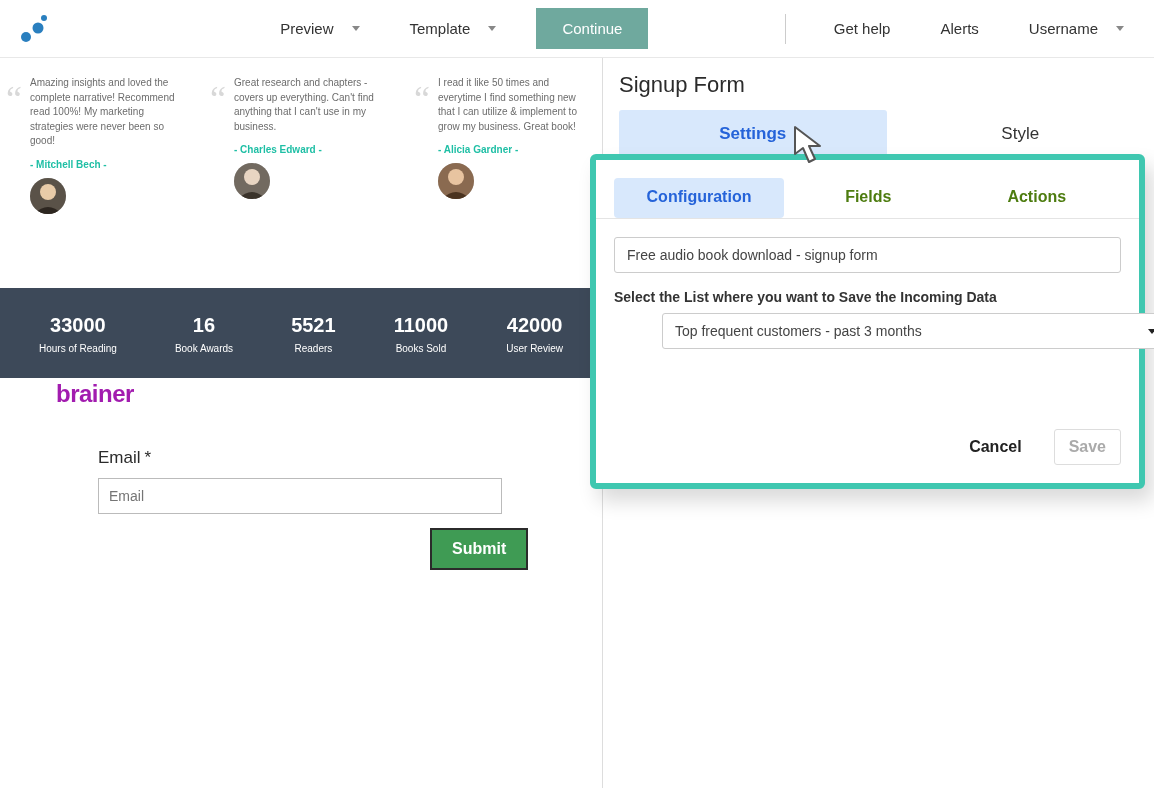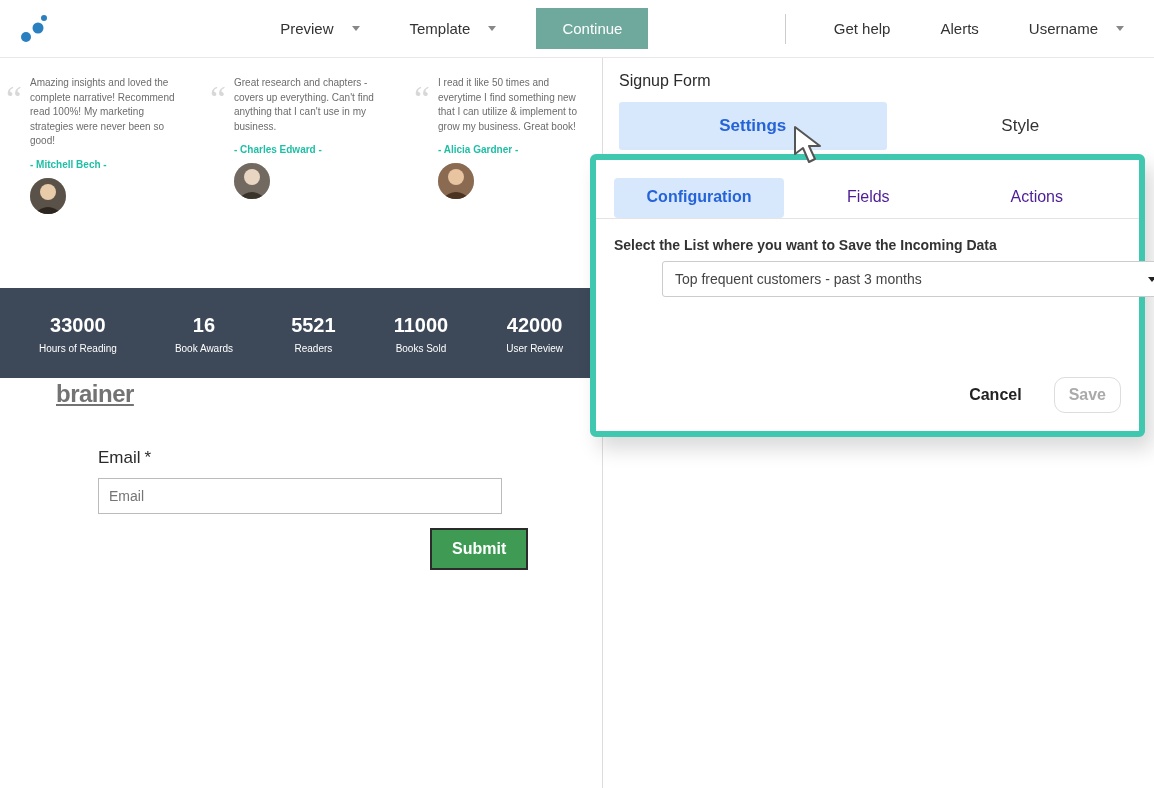--- a/index.html
+++ b/index.html
@@ -4,21 +4,21 @@
 <style>
   * { box-sizing: border-box; margin: 0; padding: 0; }
   body { font-family: -apple-system, BlinkMacSystemFont, "Segoe UI", Arial, sans-serif; font-size: 14px; color: #333; background: #fff; width: 1154px; height: 788px; overflow: hidden; position: relative; }
 
   
   .header { display: flex; align-items: center; height: 58px; border-bottom: 1px solid #e8e8e8; padding: 0 20px; }
   .logo { display: flex; align-items: center; gap: 6px; }
   .logo-dots { position: relative; width: 30px; height: 28px; }
   .logo-text { font-size: 24px; font-weight: 700; letter-spacing: -0.5px; }
   .logo-text .main { color: #2a7fbf; }
-  .logo-text .brainer { color: #737373; text-decoration: underline; }
+  .logo-text .brainer { color: #a21caf; }
   .header-center { flex: 1; display: flex; justify-content: center; gap: 30px; align-items: center; }
   .nav-item { display: flex; align-items: center; gap: 18px; color: #333; font-size: 15px; cursor: pointer; padding: 8px 10px; }
   .caret-down { width: 0; height: 0; border-left: 4px solid transparent; border-right: 4px solid transparent; border-top: 5px solid #888; }
   .continue-btn { background: #6fa99e; color: #fff; font-size: 15px; padding: 12px 26px; border: none; cursor: pointer; }
   .header-right { display: flex; align-items: center; gap: 30px; }
   .header-divider { width: 1px; height: 30px; background: #ccc; margin-right: 8px; }
 
   
   .main { display: flex; height: calc(788px - 58px); }
   .left-col { flex: 1; overflow: hidden; position: relative; }
@@ -39,38 +39,38 @@
   .stat-label { font-size: 10px; margin-top: 6px; }
 
   
   .form-area { padding: 70px 0 0 98px; }
   .form-label { font-size: 17px; color: #2b2b2b; margin-bottom: 10px; }
   .req-star { margin-left: 4px; }
   .email-input { width: 404px; height: 36px; border: 1px solid #bbb; padding: 0 10px; font-size: 14px; color: #777; }
   .submit-btn { background: #3f9b54; color: #fff; border: 2px solid #2b2b2b; font-size: 16px; font-weight: 700; padding: 10px 20px; margin-top: 14px; margin-left: 332px; cursor: pointer; }
 
   
-  .panel-title { font-size: 16px; color: #2b2b2b; margin-bottom: 12px; }
+  .panel-title { font-size: 22px; color: #2b2b2b; margin-bottom: 12px; }
   .tabs-primary { display: flex; }
   .tab-primary { flex: 1; text-align: center; padding: 14px 0; font-size: 17px; cursor: pointer; }
   .tab-primary.active { background: #d8e8fc; color: #2563d9; font-weight: 600; border-radius: 3px; }
   .tab-primary:not(.active) { color: #333; }
 
   
   .config-panel { position: absolute; top: 154px; left: 590px; width: 555px; background: #fff; border: 6px solid #3fc7b0; border-radius: 6px; padding: 18px 18px 18px 18px; box-shadow: 8px 12px 20px rgba(0,0,0,0.15); z-index: 50; }
   .tabs-secondary { display: flex; border-bottom: 1px solid #e4e4e4; margin: 0 -18px 18px -18px; padding: 0 18px; }
-  .tab-sec { flex: 1; text-align: center; padding: 10px 0 12px 0; font-size: 16px; cursor: pointer; color: #4c1d95; }
+  .tab-sec { flex: 1; text-align: center; padding: 10px 0 12px 0; font-size: 16px; cursor: pointer; color: #4d7c0f; font-weight: bold; }
   .tab-sec.active { background: #d8e8fc; color: #2563d9; font-weight: 600; border-radius: 4px; flex: 0 0 170px; }
   .field-label { font-size: 14px; font-weight: 600; color: #333; margin-bottom: 8px; }
   .text-input, .select-box { width: 100%; height: 36px; border: 1px solid #ccc; border-radius: 3px; padding: 0 12px; font-size: 14px; color: #444; background: #fff; }
   .select-box { display: flex; align-items: center; justify-content: space-between; cursor: pointer; margin-left: 48px; }
   .block { margin-bottom: 16px; }
   .panel-actions { display: flex; justify-content: flex-end; gap: 32px; margin-top: 80px; align-items: center; }
   .cancel-btn { font-size: 16px; font-weight: 600; color: #222; background: none; border: none; cursor: pointer; }
-  .save-btn { font-size: 16px; font-weight: 600; color: #aaa; background: #fff; border: 1px solid #ddd; padding: 8px 14px; border-radius: 11px; cursor: pointer; }
+  .save-btn { font-size: 16px; font-weight: 600; color: #aaa; background: #fff; border: 1px solid #ddd; padding: 8px 14px; border-radius: 3px; cursor: pointer; }
 
   
   .cursor-pointer { position: absolute; top: 124px; left: 792px; z-index: 100; }
 
   .avatar-svg { width:100%; height:100%; display:block; }
 </style>
 </head>
 <body>
 
 <div class="header">
@@ -191,20 +191,21 @@
 </div>
 
 <div class="config-panel">
   <div class="tabs-secondary">
     <div class="tab-sec active">Configuration</div>
     <div class="tab-sec">Fields</div>
     <div class="tab-sec">Actions</div>
   </div>
 
   <div class="block">
+    <input class="text-input" value="Free audio book download - signup form" style="">
   </div>
 
   <div class="block">
     <div class="field-label">Select the List where you want to Save the Incoming Data</div>
     <div class="select-box">
       <span>Top frequent customers - past 3 months</span>
       <span class="caret-down" style="border-top-color:#222"></span>
     </div>
   </div>
 

